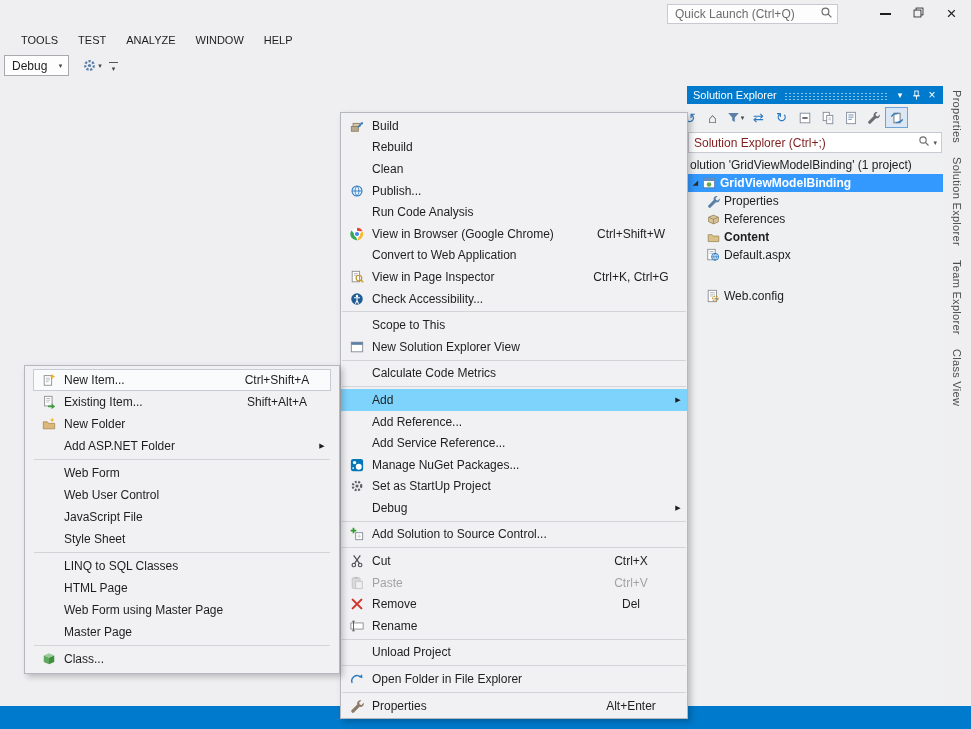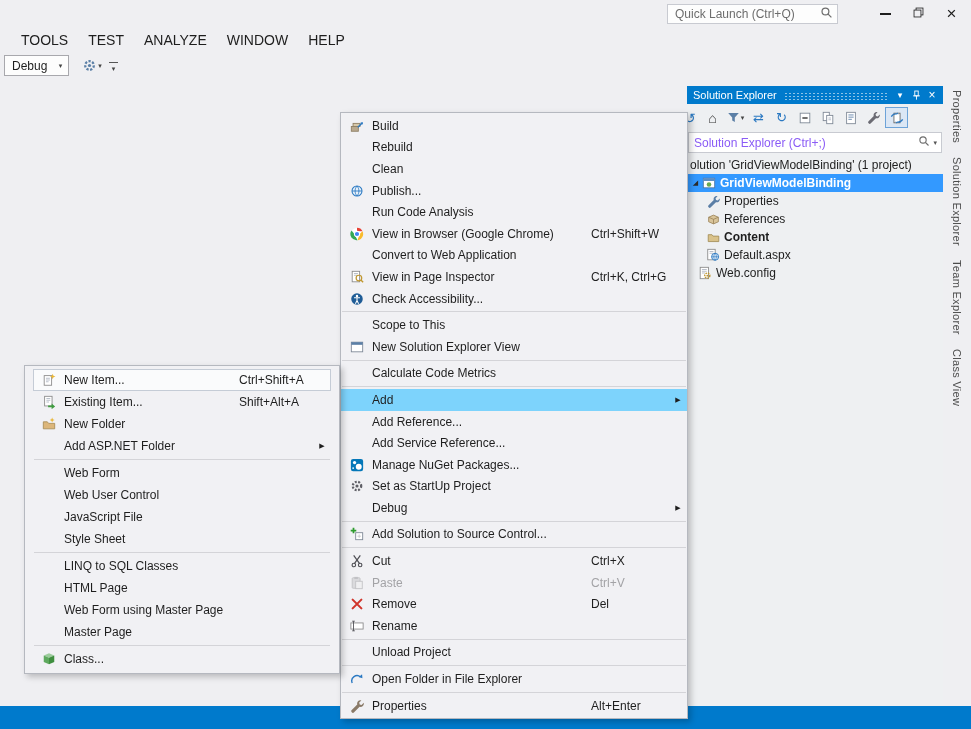--- a/index.html
+++ b/index.html
@@ -10,21 +10,21 @@
 .titlebar{position:relative;height:28px}
 .quick-launch{position:absolute;left:667px;top:4px;width:171px;height:20px;background:#fdfdfd;border:1px solid #c8cad1;display:flex;align-items:center;padding:0 4px 0 7px}
 .ql-text{flex:1;font-size:12px;color:#6d6d6d;white-space:nowrap;overflow:hidden}
 .win-btns{position:absolute;right:3px;top:1px;display:flex}
 .win-btn{width:33px;height:25px;display:flex;align-items:center;justify-content:center;color:#1e1e1e}
 .glyph-min{display:block;width:11px;height:2px;background:#1e1e1e}
 .win-close{font-size:17px;line-height:1}
 
 
 .menubar{height:24px;display:flex;align-items:center;padding-left:11px}
-.menubar-item{font-size:14px;padding:5px 10px;color:#1e1e1e;white-space:nowrap}
+.menubar-item{font-size:11px;padding:5px 10px;color:#1e1e1e;white-space:nowrap}
 
 
 .toolbar{height:27px;display:flex;align-items:center;padding-left:4px}
 .combo{width:65px;height:21px;border:1px solid #a8a8ad;background:#fdfdfd;display:flex;align-items:center;padding-left:7px;font-size:12px}
 .combo-caret{margin-left:auto;font-size:7px;color:#444;width:15px;text-align:center}
 .tb-icon{width:20px;height:22px;margin-left:13px;display:flex;align-items:center;justify-content:center}
 .tb-mini-caret{font-size:7px;color:#444;margin-left:1px}
 .tb-overflow{margin-left:7px;display:flex;flex-direction:column;align-items:center;font-size:7px;color:#444;padding-top:3px}
 .tb-overflow::before{content:"";display:block;width:9px;height:1px;background:#555;margin-bottom:2px}
 
@@ -34,42 +34,42 @@
 
 .sol-panel{position:absolute;left:687px;top:86px;width:256px;height:620px;background:#eef0f2;z-index:2}
 .sol-title{height:18px;background:#007acc;display:flex;align-items:center;color:#fff;padding:0 3px 0 6px;font-size:11px;white-space:nowrap}
 .sol-grip{flex:1;height:9px;margin:3px 5px 0 7px;background-image:radial-gradient(rgba(255,255,255,.55) .8px,transparent 1.1px);background-size:4px 3px}
 .sol-btn{width:16px;height:16px;display:flex;align-items:center;justify-content:center;color:#fff;font-size:9px}
 .sol-toolbar{height:27px;display:flex;align-items:center;padding:0 1px;overflow:hidden}
 .sol-tb-icon{width:23px;height:21px;display:flex;align-items:center;justify-content:center;flex:none}
 .sol-tb-icon.clipped{margin-left:-10px}
 .sol-tb-icon.active{background:#dbe7f5;border:1px solid #6da3d8}
 .sol-search{height:21px;margin:1px 1px 2px;background:#fff;border:1px solid #c8cad1;display:flex;align-items:center;padding:0 4px 0 5px}
-.sol-search-text{flex:1;font-size:12px;color:#8b5cf6;white-space:nowrap;overflow:hidden}
+.sol-search-text{flex:1;font-size:12px;color:#7f1d1d;white-space:nowrap;overflow:hidden}
 .sol-search-caret{font-size:7px;color:#555;margin-left:3px}
 .sol-tree{padding-top:1px}
 .tree-row{height:18px;display:flex;align-items:center;font-size:12px;white-space:nowrap;overflow:hidden}
 .tree-arrow{width:11px;flex:none;font-size:7px;color:#2b2b2b;text-align:center}
 .tree-icon{width:16px;height:16px;flex:none;display:flex;align-items:center;justify-content:center;margin-right:3px}
 .tree-label{overflow:hidden}
 .tree-row.selected{background:#3399ff;color:#fff;font-weight:bold}
 
 
 .side-tabs{position:absolute;left:943px;top:86px;width:28px;height:620px;display:flex;flex-direction:column;align-items:center;gap:14px;padding-top:4px;z-index:2}
 .side-tab{writing-mode:vertical-rl;font-size:11px;color:#4c4c4c;letter-spacing:.3px;white-space:nowrap}
 
 
 .ctx-menu,.sub-menu{position:absolute;background:#f1f1f4;border:1px solid #b5b8bf;box-shadow:3px 3px 6px rgba(0,0,0,.22)}
 .ctx-menu{left:340px;top:112px;width:348px;z-index:10;padding:2px 0}
 .sub-menu{left:24px;top:365px;width:316px;z-index:11;padding:3px 8px}
 .menu-item{height:21.6px;display:flex;align-items:center;padding:0 2px 0 7px;font-size:12px}
 .sub-menu .menu-item{height:22px}
 .mi-icon{width:17px;height:16px;display:flex;align-items:center;justify-content:center;flex:none}
 .mi-label{flex:1;margin-left:7px;white-space:nowrap;overflow:hidden}
-.mi-shortcut{width:80px;flex:none;text-align:left;white-space:nowrap}
+.mi-shortcut{width:80px;flex:none;text-align:center;white-space:nowrap}
 .sub-menu .mi-shortcut{width:76px}
 .mi-arrow{width:14px;flex:none;text-align:center;font-size:7px;color:#1e1e1e}
 .menu-item.hl{background:#7dd3fc}
 .menu-item.hl2{background:#fafbfc;box-shadow:inset 0 0 0 1px #c5ccd6}
 .menu-item.disabled{color:#a3a3a6}
 .menu-item.disabled .mi-icon{opacity:.55}
 .menu-sep{height:1px;background:#d4d4d8;margin:2px 1px}
 .blue{color:#2b79c2}
 </style>
 </head>
@@ -244,21 +244,21 @@
           <span class="tree-icon">
             <svg width="14" height="14" viewBox="0 0 16 16">
               <rect x="2" y="1.5" width="8.5" height="12" fill="#fff" stroke="#8a8a8a"></rect>
               <path d="M4 4h4.5M4 6h4.5" stroke="#b0b7c4"></path>
               <circle cx="10.4" cy="10" r="4" fill="#e8f1fa" stroke="#2b79c2" stroke-width="1.1"></circle>
               <path d="M6.4 10h8M10.4 6c2 2.2 2 5.8 0 8-2-2.2-2-5.8 0-8z" stroke="#2b79c2" stroke-width=".8" fill="none"></path>
             </svg>
           </span>
           <span class="tree-label">Default.aspx</span>
         </div>
-        <div class="tree-row" style="padding-left: 10px;">
+        <div class="tree-row" style="padding-left: 18px; margin-top: 23px;">
           <span class="tree-icon">
             <svg width="14" height="14" viewBox="0 0 16 16">
               <rect x="2.5" y="1.5" width="9.5" height="13" fill="#fff" stroke="#8a8a8a"></rect>
               <path d="M4.5 4h5.5M4.5 6h5.5M4.5 8h3.5" stroke="#b0b7c4"></path>
               <circle cx="10.6" cy="11" r="2.9" fill="none" stroke="#c0972f" stroke-width="1.6" stroke-dasharray="1.7 1.1"></circle>
               <circle cx="10.6" cy="11" r="1" fill="#c0972f"></circle>
             </svg>
           </span>
           <span class="tree-label">Web.config</span>
         </div>

